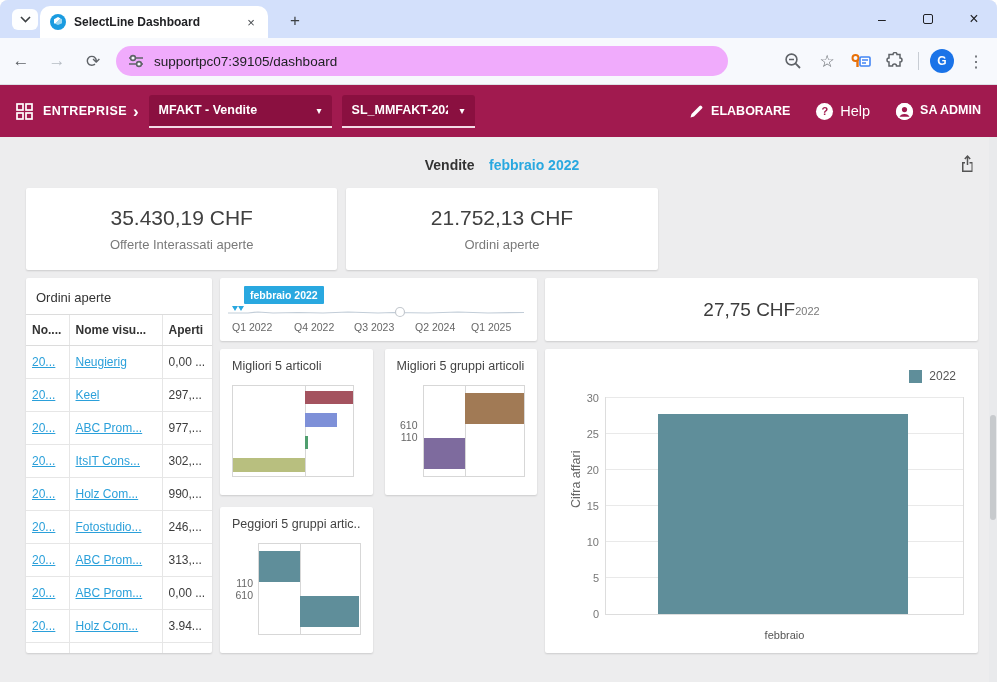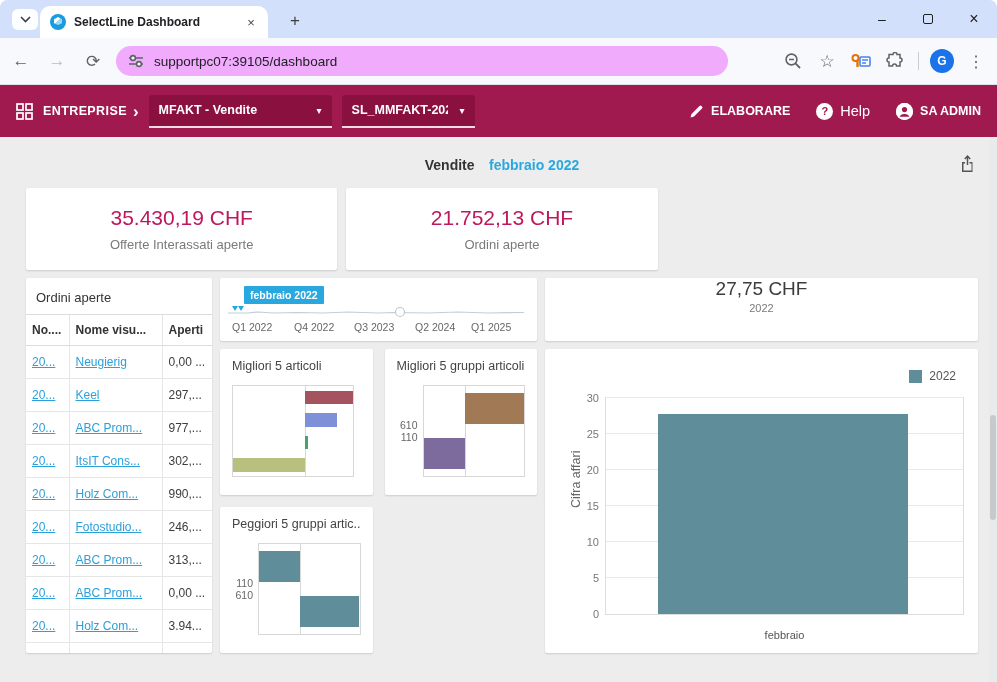--- a/index.html
+++ b/index.html
@@ -36,36 +36,36 @@
   .appbar { height:52px; background:#a11a4f; display:flex; align-items:center; padding:0 16px; color:#fff; }
   .appbar .grid-ic { margin-right:10px; display:flex; }
   .app-company { font-size:12.5px; font-weight:bold; letter-spacing:.4px; }
   .app-chev { font-size:17px; font-weight:bold; margin:0 10px 0 6px; line-height:1; }
   .dd { background:#8a1040; height:33px; border-radius:3px 3px 0 0; border-bottom:2px solid #f3dbe6; display:flex; align-items:center; padding:0 10px; margin-right:10px; }
   .dd-label { font-size:12.5px; font-weight:bold; white-space:nowrap; overflow:hidden; }
   .dd-caret { font-size:10px; margin-left:auto; padding-left:12px; }
   .dd1 { width:183px; }
   .dd2 { width:133px; }
   .app-right { margin-left:auto; display:flex; align-items:center; gap:26px; }
-  .app-act { display:flex; align-items:center; gap:7px; font-size:12.5px; font-weight:bold; }
+  .app-act { display:flex; align-items:flex-start; gap:7px; font-size:12.5px; font-weight:bold; }
   .help-act { font-size:14.5px; font-weight:normal; }
   .circle-ic { width:17px; height:17px; background:#fff; color:#a11a4f; border-radius:50%; display:flex; align-items:center; justify-content:center; font-size:11px; font-weight:bold; }
 
   
   .content { height:545px; padding:10px 19px 0 26px; position:relative; background:#ededee; }
   .page-title-row { text-align:center; padding:9px 0 14px; position:relative; }
   .page-title { font-size:14px; font-weight:bold; color:#333; }
   .page-period { font-size:14px; font-weight:bold; color:#29a8e0; margin-left:10px; }
   .share-btn { position:absolute; right:3px; top:8px; }
 
   .card { background:#fff; border-radius:2px; box-shadow:0 1px 2px rgba(0,0,0,.14); }
 
   .kpi-row { display:grid; grid-template-columns:1fr 1fr 1fr; gap:9px; height:82px; margin-bottom:8px; }
   .kpi { display:flex; flex-direction:column; align-items:center; justify-content:center; }
-  .kpi-value { font-size:21px; color:#be185d; }
+  .kpi-value { font-size:21px; color:#404040; }
   .kpi-label { font-size:13px; color:#7a7a7a; margin-top:7px; }
 
   .dash-grid { display:grid; grid-template-columns:186px 317px 1fr; grid-template-rows:63px 1fr; gap:8px; height:375px; }
 
   
   .table-card { grid-column:1; grid-row:1 / 3; overflow:hidden; padding:8px 0 0 0; }
   .table-title { font-size:13px; color:#333; padding:4px 10px 9px; }
   table.orders { width:100%; border-collapse:collapse; table-layout:fixed; font-size:12px; }
   table.orders th { font-weight:bold; color:#333; text-align:left; padding:8px 6px; border-top:1px solid #dcdcdc; border-bottom:1px solid #dcdcdc; white-space:nowrap; overflow:hidden; }
   table.orders td { color:#3c3c3c; padding:9px 6px; border-bottom:1px solid #e6e6e6; white-space:nowrap; overflow:hidden; }
@@ -75,21 +75,21 @@
   
   .timeline-card { grid-column:2; grid-row:1; position:relative; padding:8px 8px 0 8px; overflow:hidden; }
   .chip-row { position:relative; height:20px; }
   .chip { position:absolute; background:#29a8e0; color:#fff; font-size:10.5px; font-weight:bold; padding:3px 6px; white-space:nowrap; border-radius:1px; }
   .chip.end { padding:3px 4px; }
   .spark { position:relative; height:14px; margin-top:-2px; }
   .tl-ticks { position:relative; height:18px; font-size:10.5px; color:#666; }
   .tl-ticks span { position:absolute; top:3px; white-space:nowrap; }
 
   
-  .avg-card { grid-column:3; grid-row:1; display:flex; flex-direction:column; align-items:center; }
+  .avg-card { grid-column:3; grid-row:1; display:flex; flex-direction:row; align-items:center; justify-content:center; }
   .avg-value { font-size:19px; color:#3c3c3c; }
   .avg-label { font-size:11px; color:#7a7a7a; margin-top:2px; }
 
   
   .mini-wrap { grid-column:2; grid-row:2; display:grid; grid-template-columns:1fr 1fr; grid-template-rows:1fr 1fr; gap:12px; }
   .mini-card { padding:10px 12px; overflow:hidden; }
   .mini-title { font-size:12.5px; color:#444; white-space:nowrap; overflow:hidden; margin-bottom:12px; }
   .mini-body { display:flex; align-items:center; }
   .mini-labels { width:26px; display:flex; flex-direction:column; font-size:10.5px; color:#666; }
   .mini-labels div { flex:1; display:flex; align-items:center; justify-content:flex-end; padding-right:5px; }

